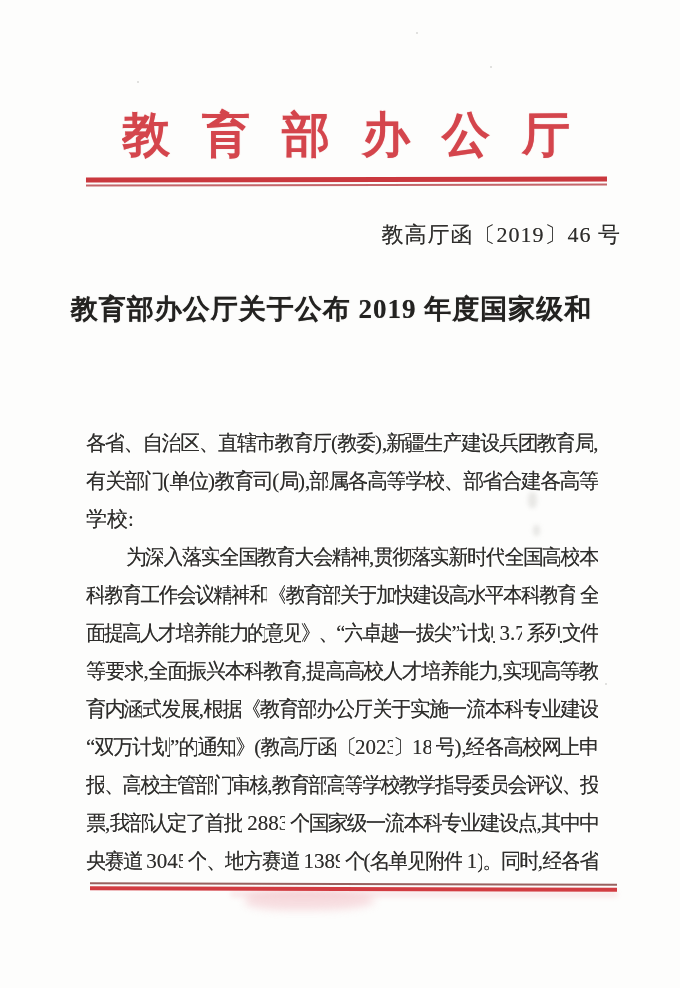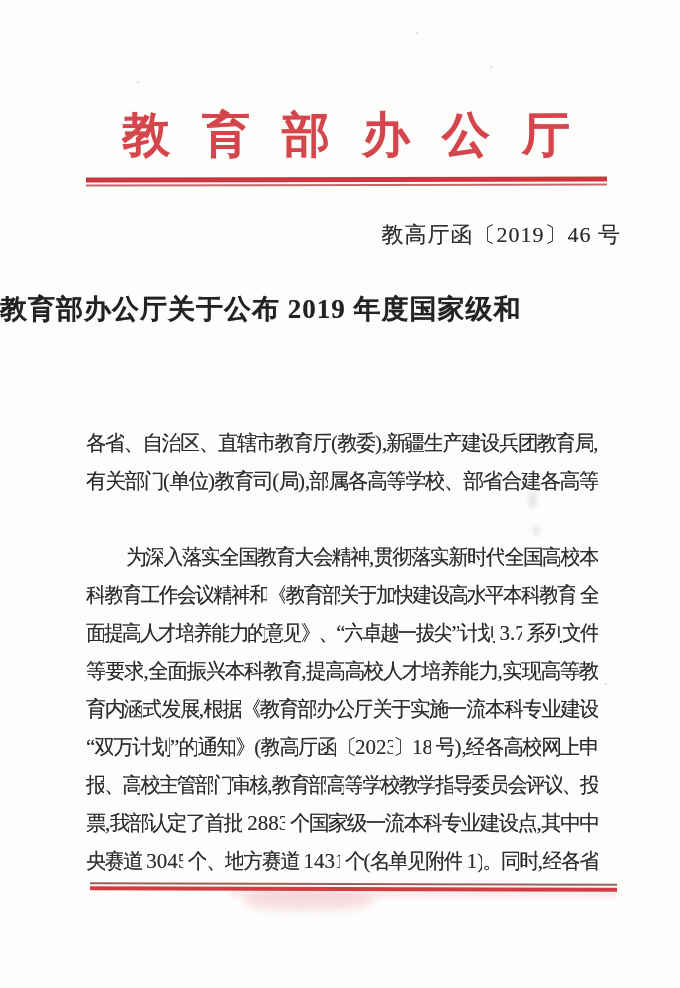--- a/index.html
+++ b/index.html
@@ -47,20 +47,21 @@
     letter-spacing: 1px;
     color: #2e2d2b;
     text-shadow: 0 0 .6px rgba(46,45,43,.55);
     white-space: nowrap;
   }
 
   .notice-title {
     position: absolute;
     left: 0; top: 286px;
     width: 663px;
+    text-align: center;
     font-size: 27px;
     font-weight: 700;
     line-height: 47px;
     color: #232220;
     letter-spacing: 1px;
     text-shadow: 0 0 .7px rgba(35,34,32,.55);
     white-space: nowrap;
   }
 
   .textblock {
@@ -215,20 +216,21 @@
         <span class="tk">校</span>
         <span class="tk">、</span>
         <span class="tk">部</span>
         <span class="tk">省</span>
         <span class="tk">合</span>
         <span class="tk">建</span>
         <span class="tk">各</span>
         <span class="tk">高</span>
         <span class="tk">等</span>
       </div>
+    <div class="pline">学校:</div>
   </div>
 
   <div class="textblock paragraph">
     <div class="jline indent">
         <span class="tk">为</span>
         <span class="tk">深</span>
         <span class="tk">入</span>
         <span class="tk">落</span>
         <span class="tk">实</span>
         <span class="tk">全</span>
@@ -478,21 +480,21 @@
         <span class="tk"> </span>
         <span class="tk">3045</span>
         <span class="tk"> </span>
         <span class="tk">个</span>
         <span class="tk">、</span>
         <span class="tk">地</span>
         <span class="tk">方</span>
         <span class="tk">赛</span>
         <span class="tk">道</span>
         <span class="tk"> </span>
-        <span class="tk">1431</span>
+        <span class="tk">1389</span>
         <span class="tk"> </span>
         <span class="tk">个</span>
         <span class="tk">(</span>
         <span class="tk">名</span>
         <span class="tk">单</span>
         <span class="tk">见</span>
         <span class="tk">附</span>
         <span class="tk">件</span>
         <span class="tk"> </span>
         <span class="tk">1)</span>

